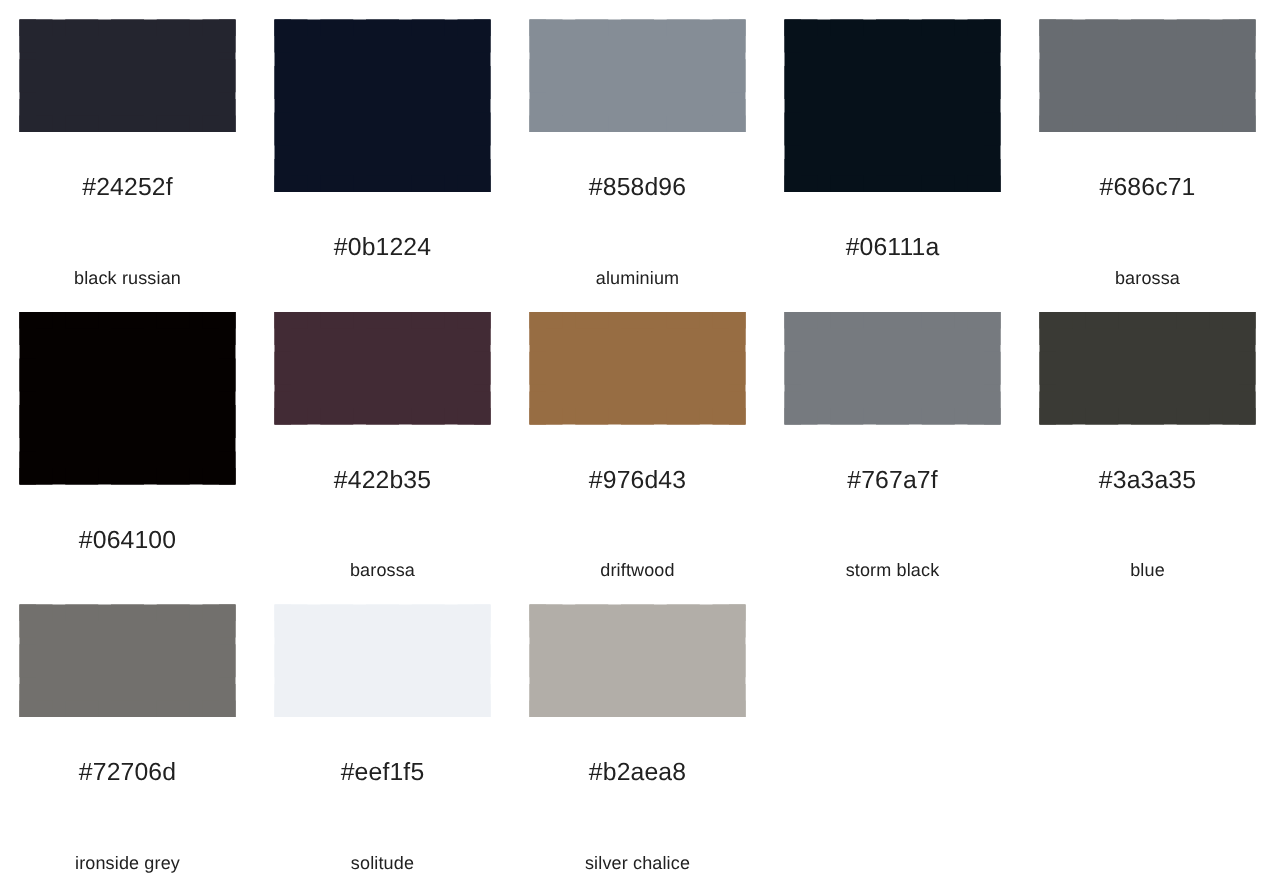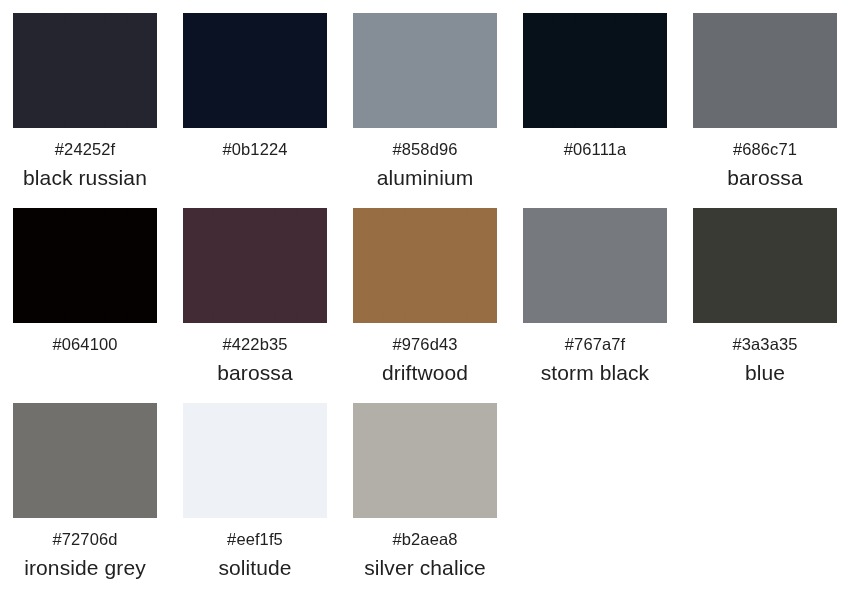--- a/index.html
+++ b/index.html
@@ -21,20 +21,21 @@
     grid-template-rows: repeat(3, 195px);
     width: 850px;
     height: 585px;
   }
 
   .swatch-cell {
     position: relative;
     display: flex;
     flex-direction: column;
     align-items: center;
+    gap: 16px;
   }
 
   
   .swatch-chip {
     margin-top: 13px;
     width: 122px;
     height: 93px;
     border-style: dashed;
     border-width: 11px;
     border-color: currentColor;
@@ -45,22 +46,22 @@
   .swatch-hex {
     margin-top: 11px;
     font-size: 16.5px;
     line-height: 20px;
     letter-spacing: 0.1px;
     color: #212121;
     white-space: nowrap;
   }
 
   .swatch-name {
-    margin-top: 9px;
-    font-size: 21px;
+    margin-top: 24px;
+    font-size: 12px;
     line-height: 20px;
     letter-spacing: 0.1px;
     color: #212121;
     white-space: nowrap;
   }
 
   .swatch-name:empty {
     display: none;
   }
 </style>

